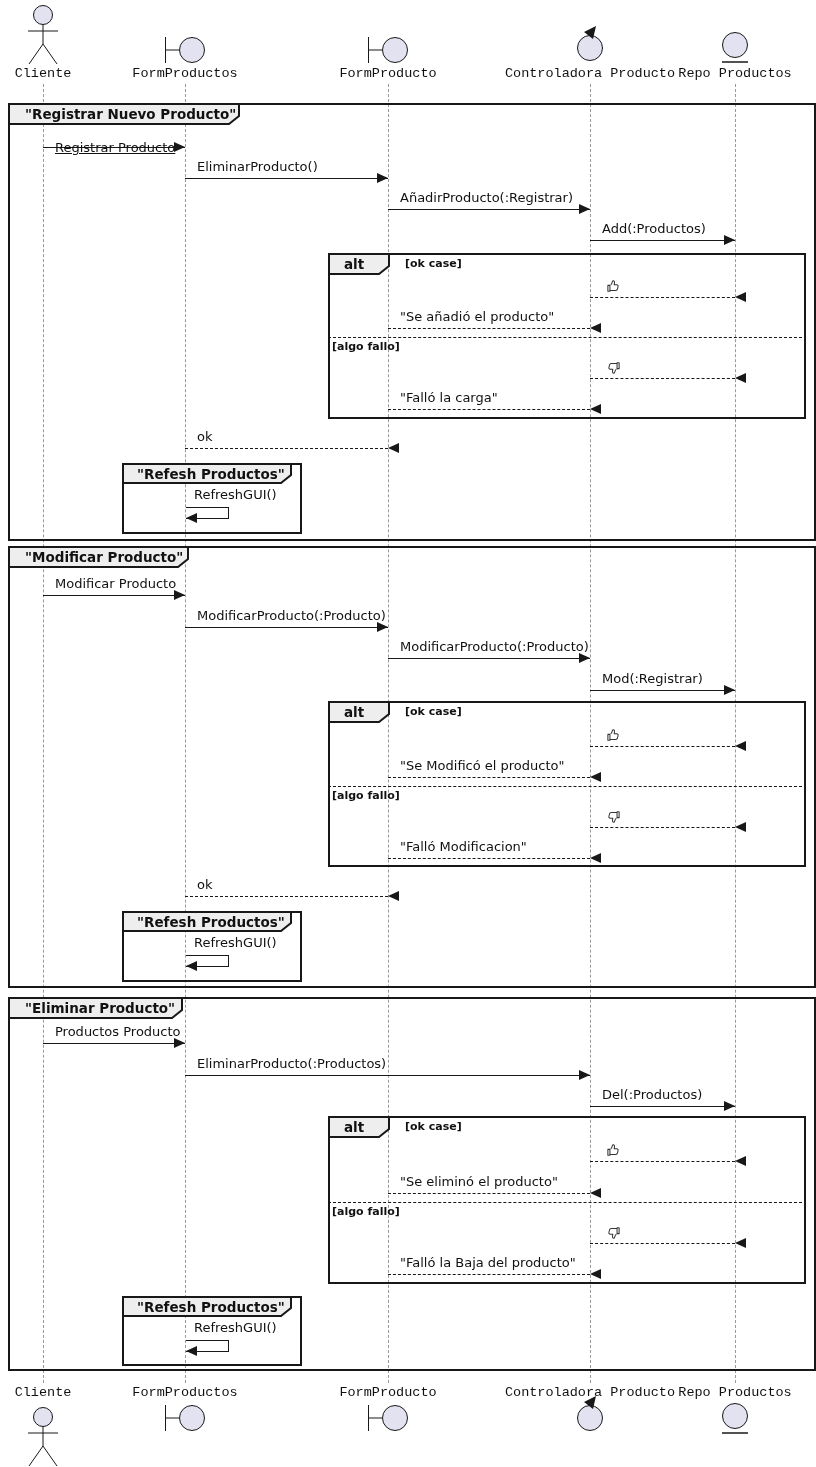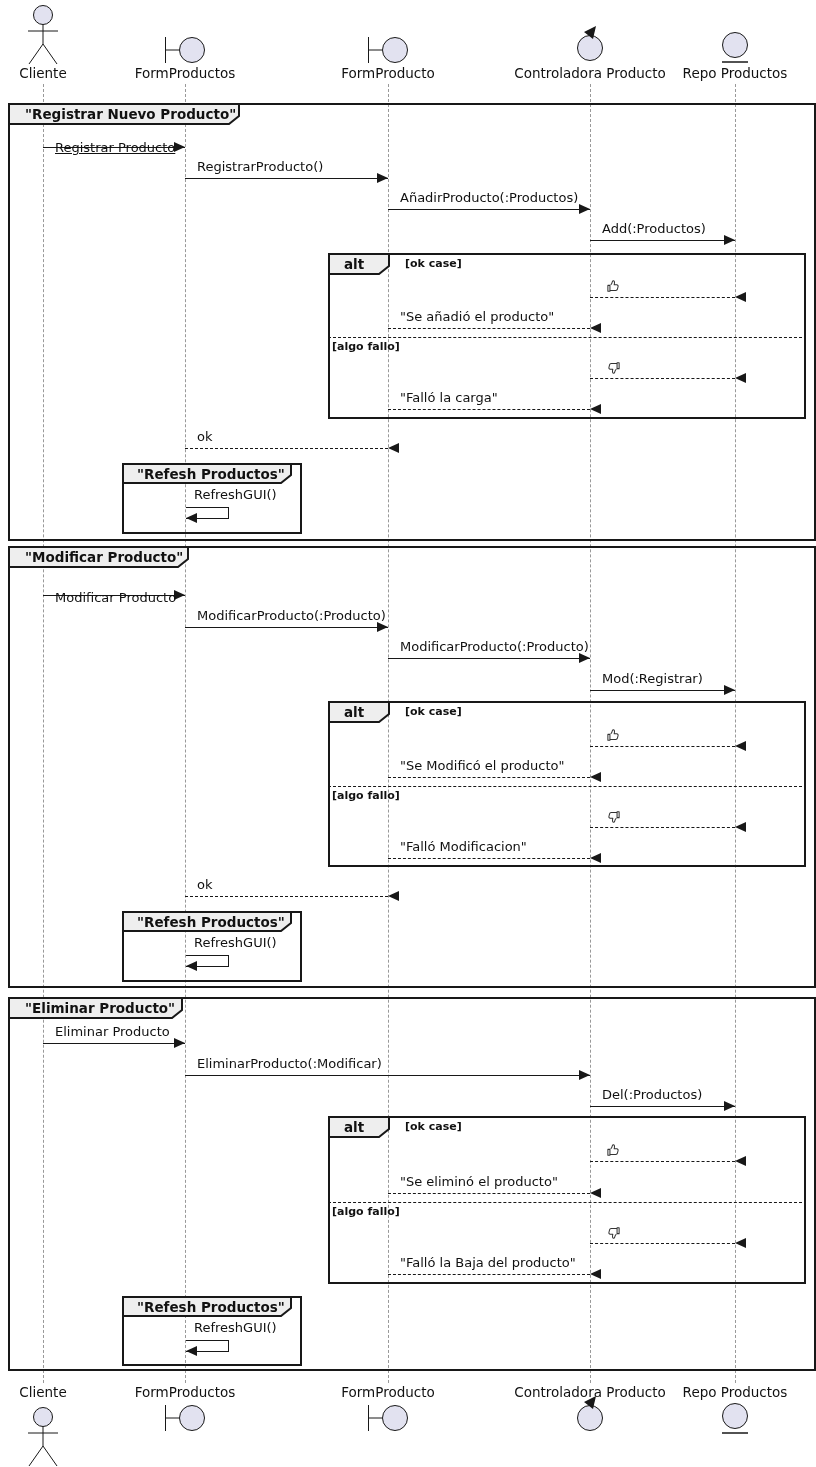--- a/index.html
+++ b/index.html
@@ -11,21 +11,21 @@
   .subframe{border:2px solid #181818;background:transparent;}
   .mline{height:0;border-top:1px solid #181818;}
   .mline.dashed{border-top:1px dashed #181818;}
   .vline{width:0;border-left:1px solid #181818;}
   .divider{height:0;border-top:1px dashed #181818;}
   .arrow-r{width:0;height:0;border-top:5px solid transparent;border-bottom:5px solid transparent;border-left:11px solid #181818;}
   .arrow-l{width:0;height:0;border-top:5px solid transparent;border-bottom:5px solid transparent;border-right:11px solid #181818;}
   .msg-label{font-size:13px;line-height:16px;white-space:nowrap;}
   .cond{font-size:11px;line-height:14px;font-weight:bold;white-space:nowrap;}
   .tab-title{font-size:13.5px;line-height:16px;font-weight:bold;white-space:nowrap;}
-  .plabel{font-size:13.5px;line-height:17px;white-space:nowrap;transform:translateX(-50%);}
+  .plabel{font-size:13.5px;line-height:17px;white-space:nowrap;transform:translateX(-50%);font-family:Liberation Mono, monospace;}
   .icon-wrap{line-height:0;}
 </style>
 </head>
 <body>
 
 <div id="stage">
     <div class="lifeline" style="left: 43px; top: 84px; height: 1299px;"></div>
     <div class="lifeline" style="left: 185px; top: 84px; height: 1299px;"></div>
     <div class="lifeline" style="left: 388px; top: 84px; height: 1299px;"></div>
     <div class="lifeline" style="left: 590px; top: 84px; height: 1299px;"></div>
@@ -33,24 +33,24 @@
     <div class="frame" style="left: 8px; top: 103px; width: 804px; height: 434px;"></div>
     <div class="icon-wrap" style="left: 8px; top: 103px;"><svg width="232" height="22">
         <polygon points="1,1 231,1 231,13 221,21 1,21" fill="#EEEEEE" stroke="#181818" stroke-width="2"></polygon>
       </svg></div>
     <div class="tab-title" style="left: 25px; top: 106px;">"Registrar Nuevo Producto"</div>
     <div class="mline" style="left: 43px; top: 147px; width: 142px;"></div>
     <div class="arrow-r" style="left: 174px; top: 142px;"></div>
     <div class="msg-label" style="left: 55px; top: 140px; text-decoration: underline;">Registrar Producto</div>
     <div class="mline" style="left: 185px; top: 178px; width: 203px;"></div>
     <div class="arrow-r" style="left: 377px; top: 173px;"></div>
-    <div class="msg-label" style="left: 197px; top: 159px;">RegistrarProducto()</div>
+    <div class="msg-label" style="left: 197px; top: 159px;">EliminarProducto()</div>
     <div class="mline" style="left: 388px; top: 209px; width: 202px;"></div>
     <div class="arrow-r" style="left: 579px; top: 204px;"></div>
-    <div class="msg-label" style="left: 400px; top: 190px;">AñadirProducto(:Productos)</div>
+    <div class="msg-label" style="left: 400px; top: 190px;">AñadirProducto(:Registrar)</div>
     <div class="mline" style="left: 590px; top: 240px; width: 145px;"></div>
     <div class="arrow-r" style="left: 724px; top: 235px;"></div>
     <div class="msg-label" style="left: 602px; top: 221px;">Add(:Productos)</div>
     <div class="mline dashed" style="left: 185px; top: 448px; width: 203px;"></div>
     <div class="arrow-l" style="left: 388px; top: 443px;"></div>
     <div class="msg-label" style="left: 197px; top: 429px;">ok</div>
     <div class="frame" style="left: 328px; top: 253px; width: 474px; height: 162px;"></div>
     <div class="icon-wrap" style="left: 328px; top: 253px;"><svg width="62" height="22">
         <polygon points="1,1 61,1 61,13 51,21 1,21" fill="#EEEEEE" stroke="#181818" stroke-width="2"></polygon>
       </svg></div>
@@ -84,21 +84,21 @@
     <div class="vline" style="left: 228px; top: 507px; height: 11px;"></div>
     <div class="mline" style="left: 186px; top: 518px; width: 43px;"></div>
     <div class="arrow-l" style="left: 186px; top: 513px;"></div>
     <div class="frame" style="left: 8px; top: 546px; width: 804px; height: 438px;"></div>
     <div class="icon-wrap" style="left: 8px; top: 546px;"><svg width="181" height="22">
         <polygon points="1,1 180,1 180,13 170,21 1,21" fill="#EEEEEE" stroke="#181818" stroke-width="2"></polygon>
       </svg></div>
     <div class="tab-title" style="left: 25px; top: 549px;">"Modificar Producto"</div>
     <div class="mline" style="left: 43px; top: 595px; width: 142px;"></div>
     <div class="arrow-r" style="left: 174px; top: 590px;"></div>
-    <div class="msg-label" style="left: 55px; top: 590px;">Modificar Producto</div>
+    <div class="msg-label" style="left: 55px; top: 576px;">Modificar Producto</div>
     <div class="mline" style="left: 185px; top: 627px; width: 203px;"></div>
     <div class="arrow-r" style="left: 377px; top: 622px;"></div>
     <div class="msg-label" style="left: 197px; top: 608px;">ModificarProducto(:Producto)</div>
     <div class="mline" style="left: 388px; top: 658px; width: 202px;"></div>
     <div class="arrow-r" style="left: 579px; top: 653px;"></div>
     <div class="msg-label" style="left: 400px; top: 639px;">ModificarProducto(:Producto)</div>
     <div class="mline" style="left: 590px; top: 690px; width: 145px;"></div>
     <div class="arrow-r" style="left: 724px; top: 685px;"></div>
     <div class="msg-label" style="left: 602px; top: 671px;">Mod(:Registrar)</div>
     <div class="mline dashed" style="left: 185px; top: 896px; width: 203px;"></div>
@@ -138,24 +138,24 @@
     <div class="vline" style="left: 228px; top: 955px; height: 11px;"></div>
     <div class="mline" style="left: 186px; top: 966px; width: 43px;"></div>
     <div class="arrow-l" style="left: 186px; top: 961px;"></div>
     <div class="frame" style="left: 8px; top: 997px; width: 804px; height: 370px;"></div>
     <div class="icon-wrap" style="left: 8px; top: 997px;"><svg width="175" height="22">
         <polygon points="1,1 174,1 174,13 164,21 1,21" fill="#EEEEEE" stroke="#181818" stroke-width="2"></polygon>
       </svg></div>
     <div class="tab-title" style="left: 25px; top: 1000px;">"Eliminar Producto"</div>
     <div class="mline" style="left: 43px; top: 1043px; width: 142px;"></div>
     <div class="arrow-r" style="left: 174px; top: 1038px;"></div>
-    <div class="msg-label" style="left: 55px; top: 1024px;">Eliminar Producto</div>
+    <div class="msg-label" style="left: 55px; top: 1024px;">Productos Producto</div>
     <div class="mline" style="left: 185px; top: 1075px; width: 405px;"></div>
     <div class="arrow-r" style="left: 579px; top: 1070px;"></div>
-    <div class="msg-label" style="left: 197px; top: 1056px;">EliminarProducto(:Modificar)</div>
+    <div class="msg-label" style="left: 197px; top: 1056px;">EliminarProducto(:Productos)</div>
     <div class="mline" style="left: 590px; top: 1106px; width: 145px;"></div>
     <div class="arrow-r" style="left: 724px; top: 1101px;"></div>
     <div class="msg-label" style="left: 602px; top: 1087px;">Del(:Productos)</div>
     <div class="frame" style="left: 328px; top: 1116px; width: 474px; height: 164px;"></div>
     <div class="icon-wrap" style="left: 328px; top: 1116px;"><svg width="62" height="22">
         <polygon points="1,1 61,1 61,13 51,21 1,21" fill="#EEEEEE" stroke="#181818" stroke-width="2"></polygon>
       </svg></div>
     <div class="tab-title" style="left: 344px; top: 1119px;">alt</div>
     <div class="cond" style="left: 405px; top: 1120px;">[ok case]</div>
     <div class="mline dashed" style="left: 590px; top: 1161px; width: 145px;"></div>

